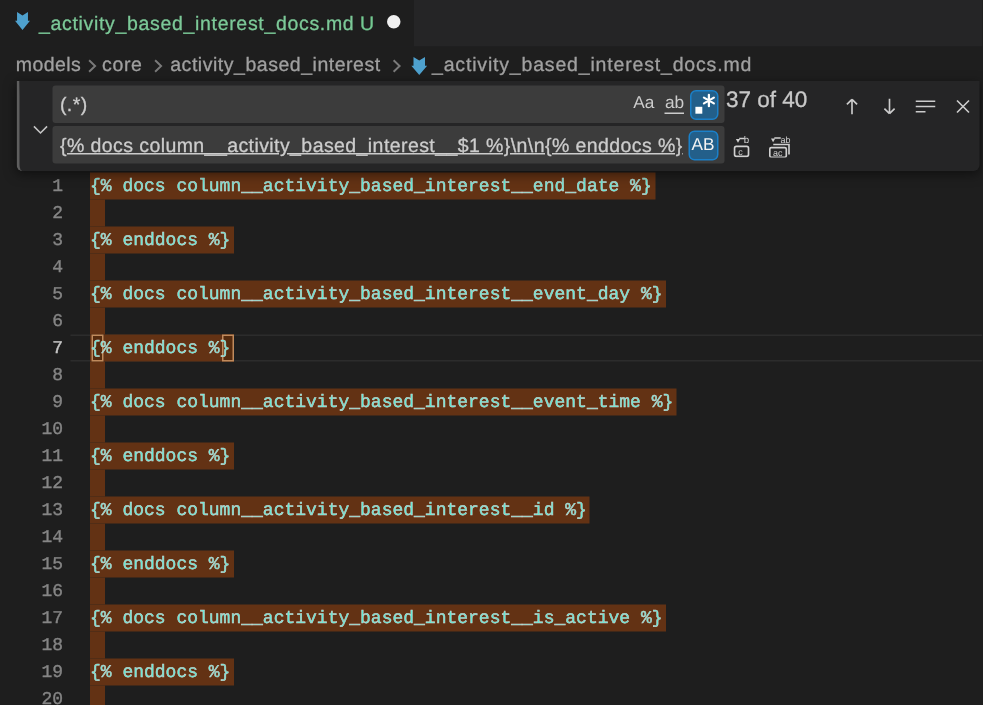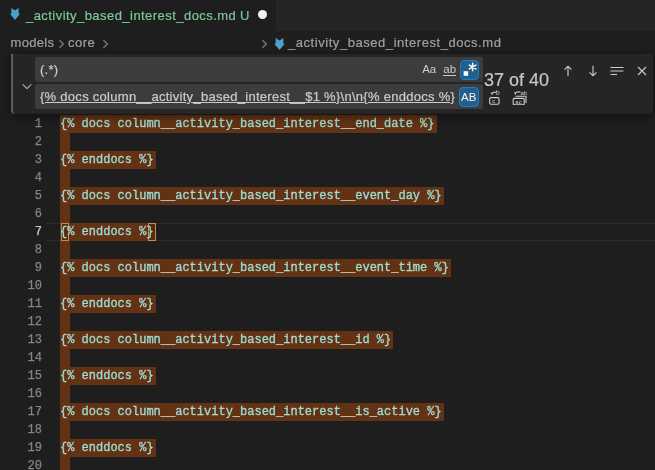--- a/index.html
+++ b/index.html
@@ -31,21 +31,21 @@
             box-shadow:0 2px 8px rgba(0,0,0,0.5); }
   .chev { position:absolute; left:7px; top:25px; color:#c5c5c5; }
   .finput { position:absolute; left:22px; top:3px; width:448px; height:25px; background:#3c3c3c; border-radius:2px;
             color:#cccccc; font-size:13px; }
   .rinput { position:absolute; left:22px; top:30px; width:448px; height:25px; background:#3c3c3c; border-radius:2px;
             color:#cccccc; font-size:13px; }
   .itext { position:absolute; left:6px; top:5px; white-space:nowrap; }
   .opt { position:absolute; top:3px; width:19.5px; height:19.5px; border-radius:3px; text-align:center;
          font-size:11.5px; color:#cccccc; line-height:19px; }
   .opt.on { background:#235f8a; border:1.5px solid #1a80c9; color:#f2f2f2; border-radius:4px; position:absolute; }
-  .count { position:absolute; left:471px; top:16px; font-size:18px; color:#c8c8c8; white-space:nowrap; }
+  .count { position:absolute; left:471px; top:4px; font-size:15px; color:#c8c8c8; white-space:nowrap; }
   .btn { position:absolute; top:3px; color:#cccccc; }
 </style>
 </head>
 <body>
 
   <div class="tabbar">
     <div class="tab">
       <svg class="icon" width="10" height="12" viewBox="0 0 11 12.5" preserveAspectRatio="none">
         <polygon points="1.5,0 5.5,2.5 9.5,0 9.5,6 11,6 5.5,12.5 0,6 1.5,6" fill="#4ea1ce"></polygon>
       </svg>
@@ -57,20 +57,21 @@
 
   <div class="crumbs">
     <span style="left:10.5px; letter-spacing:0.3px;">models</span>
     <svg style="position:absolute;left:58px;top:7.5px;" width="7" height="10" viewBox="0 0 7 10">
       <path d="M1.4 1.2l4 3.8-4 3.8" stroke="#7a7a7a" stroke-width="1.3" fill="none"></path>
     </svg>
     <span style="left:68px; letter-spacing:0.45px;">core</span>
     <svg style="position:absolute;left:102px;top:7.5px;" width="7" height="10" viewBox="0 0 7 10">
       <path d="M1.4 1.2l4 3.8-4 3.8" stroke="#7a7a7a" stroke-width="1.3" fill="none"></path>
     </svg>
+    <span style="left:113.5px; letter-spacing:0.35px;">activity_based_interest</span>
     <svg style="position:absolute;left:261px;top:7.5px;" width="7" height="10" viewBox="0 0 7 10">
       <path d="M1.4 1.2l4 3.8-4 3.8" stroke="#7a7a7a" stroke-width="1.3" fill="none"></path>
     </svg>
     <svg style="position:absolute; left:274px; top:7px;" width="11" height="12" viewBox="0 0 11 12.5">
       <polygon points="1.5,0 5.5,2.5 9.5,0 9.5,6 11,6 5.5,12.5 0,6 1.5,6" fill="#4ea1ce"></polygon>
     </svg>
     <span style="left:288px; letter-spacing:0.55px;">_activity_based_interest_docs.md</span>
   </div>
 
   <div class="curline"></div>

